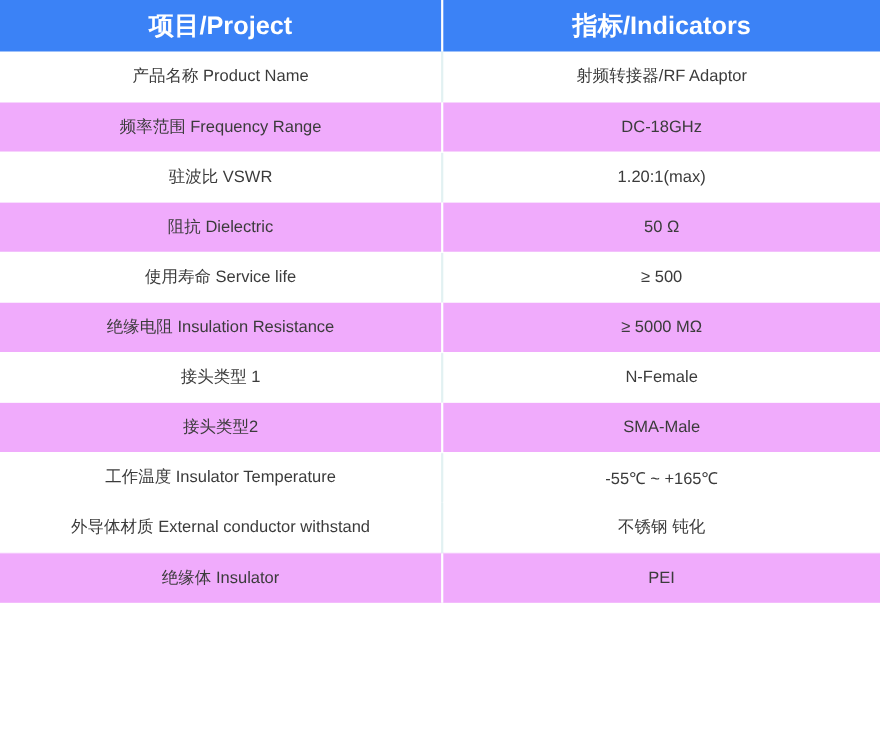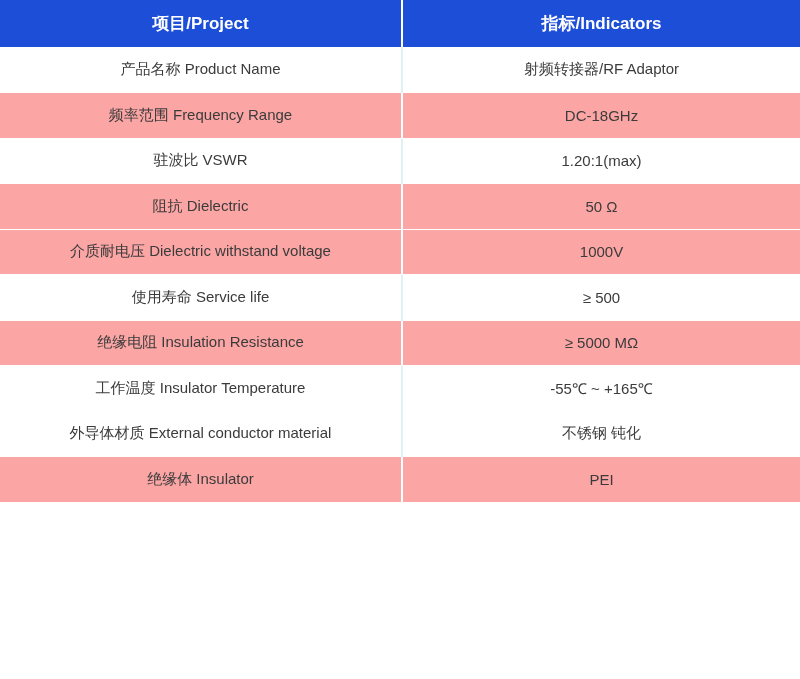--- a/index.html
+++ b/index.html
@@ -16,23 +16,23 @@
   }
   table.spec-table {
     width: 800px;
     border-collapse: collapse;
     table-layout: fixed;
   }
   table.spec-table col.col-project { width: 402px; }
   table.spec-table col.col-indicator { width: 398px; }
 
   thead th {
-    background: #1d4ed8;
+    background: #3b82f6;
     color: #ffffff;
-    font-size: 17px;
+    font-size: 23px;
     font-weight: bold;
     height: 45px;
     text-align: center;
     vertical-align: middle;
     border: none;
   }
   thead th.header-project {
     border-right: 2px solid #ffffff;
   }
 
@@ -43,21 +43,21 @@
     font-size: 15px;
     color: #3b3b3b;
     border-bottom: 1px solid #ffffff;
     padding: 0 22px;
     box-sizing: border-box;
   }
   tbody tr.row-even td {
     background: #ffffff;
   }
   tbody tr.row-odd td {
-    background: #fca5a5;
+    background: #f0abfc;
   }
   tbody td.cell-project {
     border-right: 2px solid #ffffff;
   }
   tbody tr.row-even td.cell-project {
     border-right: 2px solid #e2f1f2;
   }
   tbody tr:last-child td {
     border-bottom: none;
   }
@@ -86,38 +86,42 @@
         <td class="cell-indicator">DC-18GHz</td>
       </tr>
       <tr class="row-even">
         <td class="cell-project">驻波比 VSWR</td>
         <td class="cell-indicator">1.20:1(max)</td>
       </tr>
       <tr class="row-odd">
         <td class="cell-project">阻抗 Dielectric</td>
         <td class="cell-indicator">50 Ω</td>
       </tr>
-      <tr class="row-odd">
-        <td class="cell-project">介质耐电压 Dielectric withstand voltage</td>
-        <td class="cell-indicator">1000V</td>
-      </tr>
       <tr class="row-even">
         <td class="cell-project">使用寿命 Service life</td>
         <td class="cell-indicator">≥ 500</td>
       </tr>
       <tr class="row-odd">
         <td class="cell-project">绝缘电阻 Insulation Resistance</td>
         <td class="cell-indicator">≥ 5000 MΩ</td>
       </tr>
       <tr class="row-even">
+        <td class="cell-project">接头类型 1</td>
+        <td class="cell-indicator">N-Female</td>
+      </tr>
+      <tr class="row-odd">
+        <td class="cell-project">接头类型2</td>
+        <td class="cell-indicator">SMA-Male</td>
+      </tr>
+      <tr class="row-even">
         <td class="cell-project">工作温度 Insulator Temperature</td>
         <td class="cell-indicator">-55℃ ~ +165℃</td>
       </tr>
       <tr class="row-even">
-        <td class="cell-project">外导体材质 External conductor material</td>
+        <td class="cell-project">外导体材质 External conductor withstand</td>
         <td class="cell-indicator">不锈钢 钝化</td>
       </tr>
       <tr class="row-odd">
         <td class="cell-project">绝缘体 Insulator</td>
         <td class="cell-indicator">PEI</td>
       </tr>
     </tbody>
 </table>
 
 </body></html>

